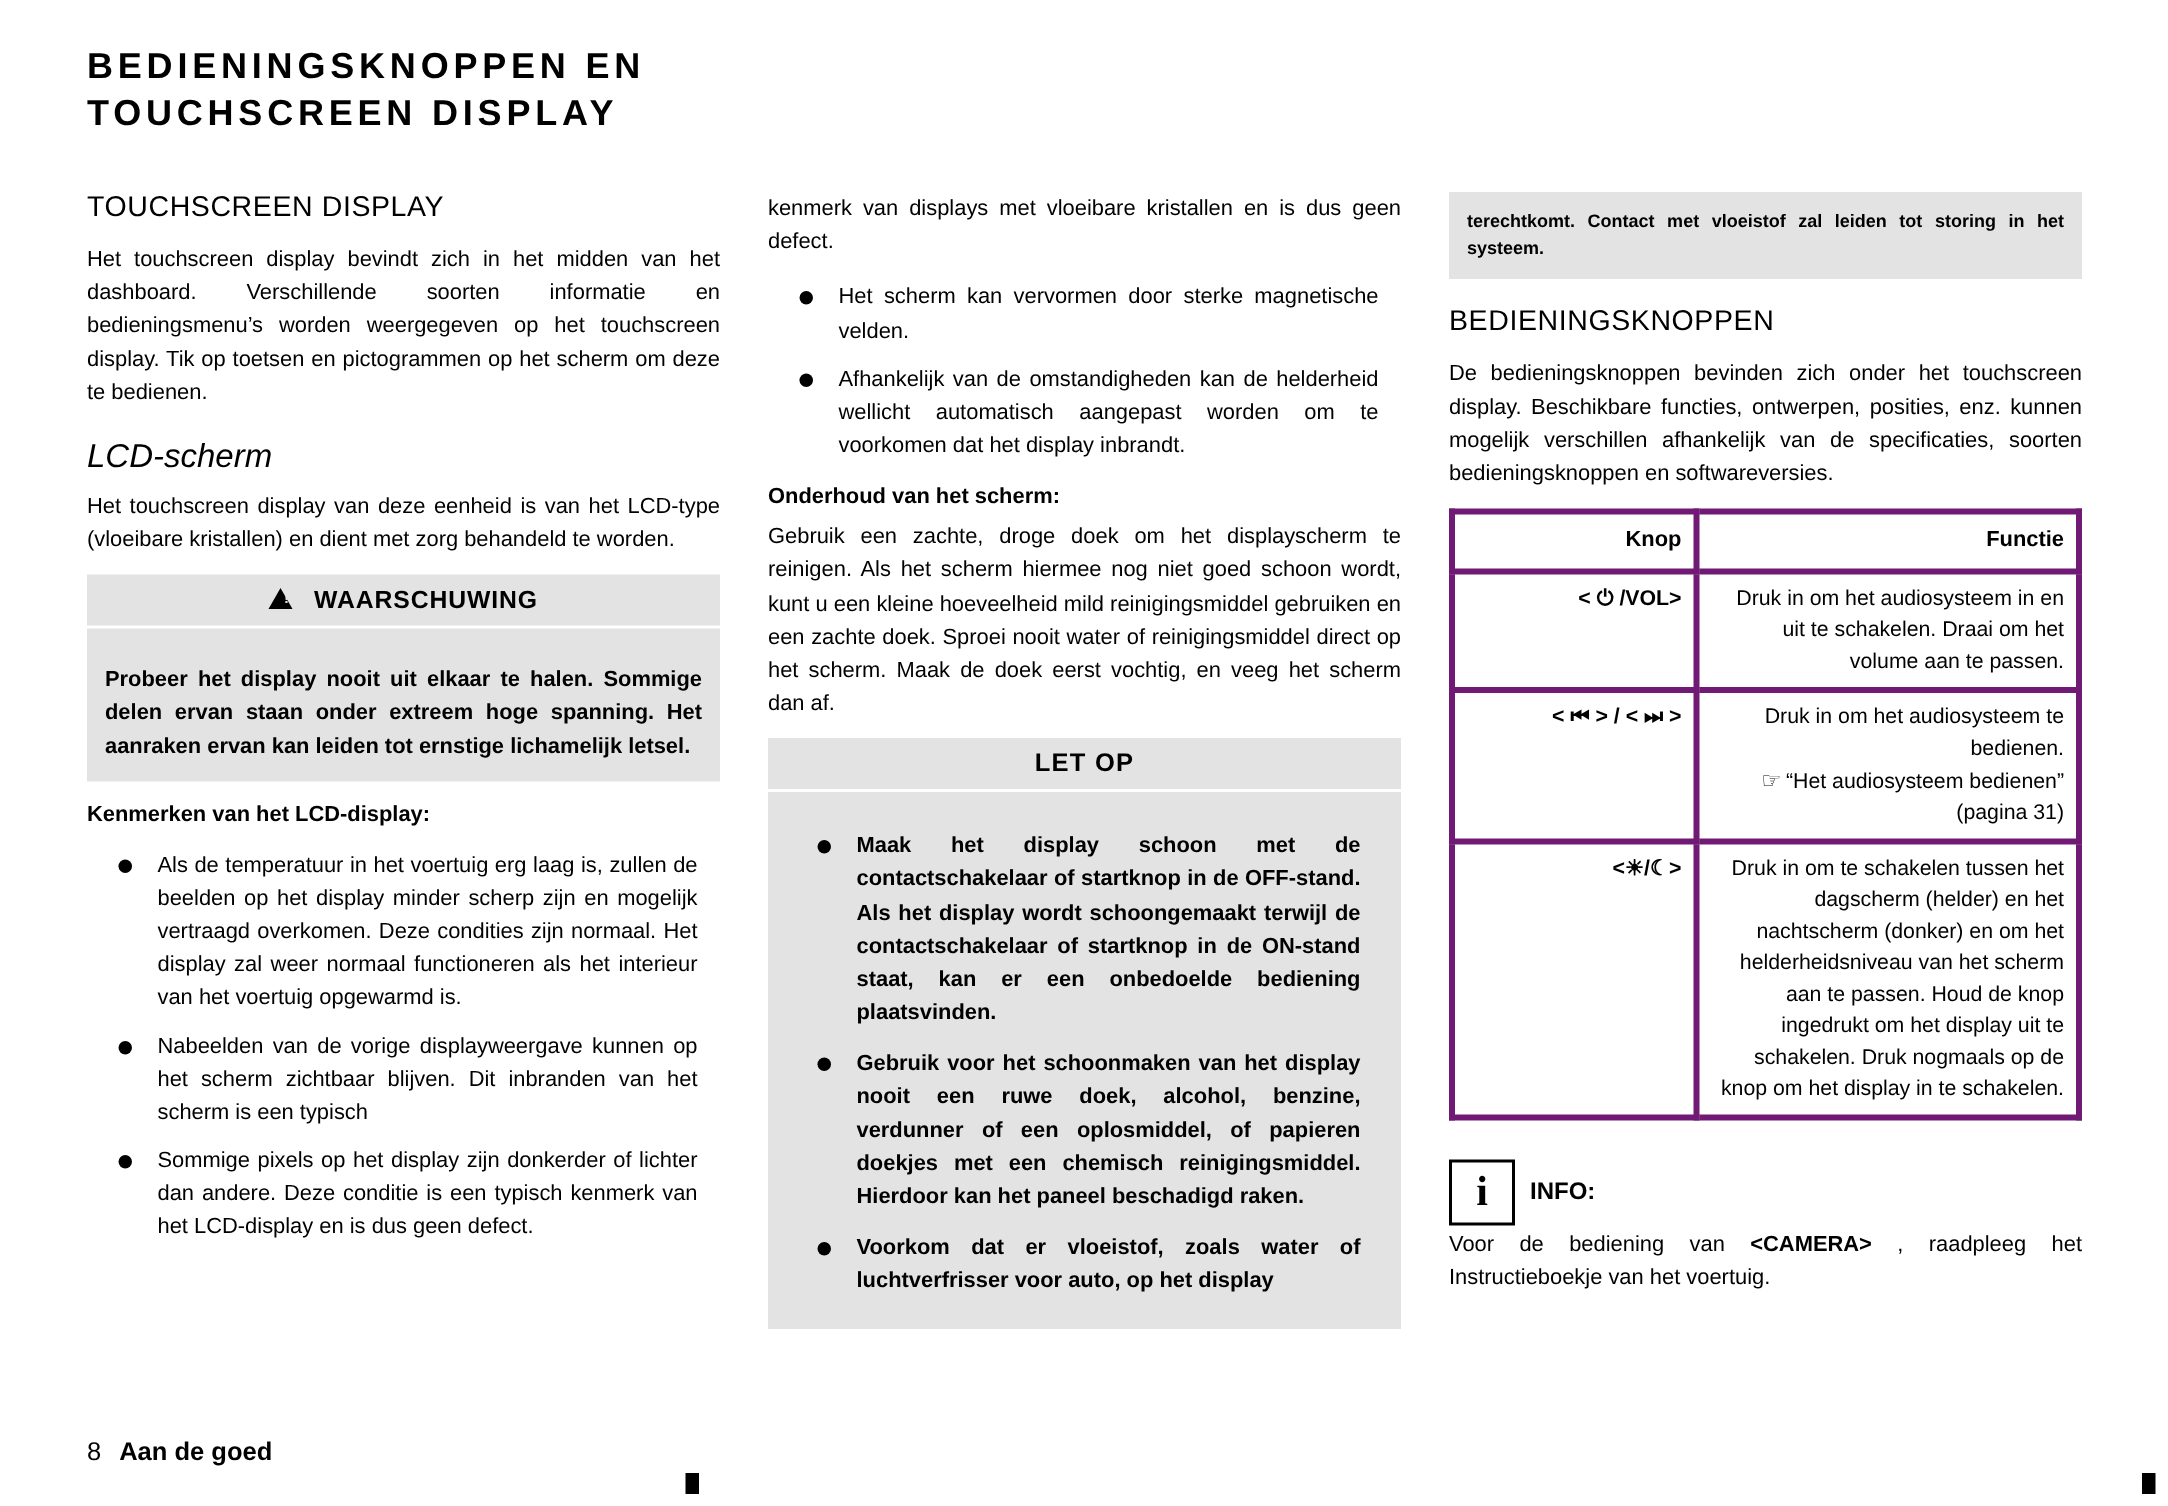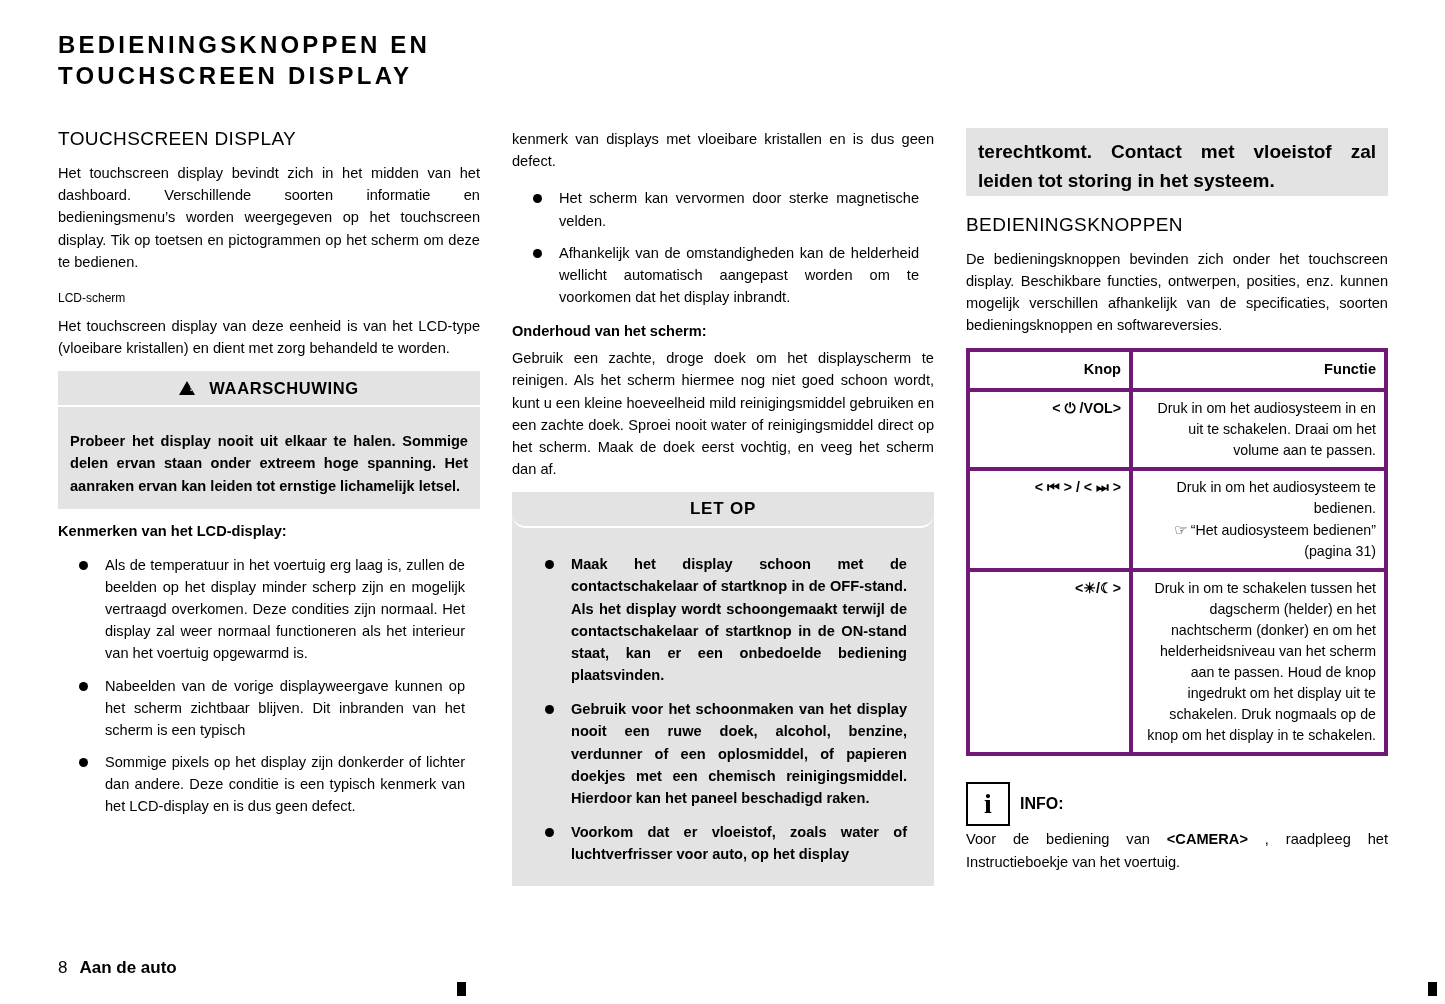--- a/index.html
+++ b/index.html
@@ -45,23 +45,24 @@
   .col2 { left: 512px; width: 422px; }
   .col3 { left: 966px; width: 422px; }
 
   h2.section {
     font-size: 19px;
     font-weight: normal;
     margin: 0 0 12px 0;
     letter-spacing: 0.4px;
   }
   h3.sub {
-    font-size: 12px;
+    font-size: 22px;
     font-weight: normal;
     margin: 18px 0 10px 0;
+    font-style: italic;
   }
   p.body {
     font-size: 14.6px;
     line-height: 1.52;
     margin: 0 0 12px 0;
     text-align: justify;
   }
 
   .bold-label {
     font-size: 14.6px;
@@ -145,38 +146,37 @@
     background: #e3e3e3;
     margin: 10px 0 0 0;
   }
   .letop-head {
     text-align: center;
     font-size: 17px;
     font-weight: bold;
     letter-spacing: 0.8px;
     padding: 7px 0 7px 0;
     border-bottom: 2px solid #ffffff;
-    border-radius: 14px;
   }
   .letop-body {
     padding: 10px 12px 6px 12px;
   }
   .letop-body ul.bullets li {
     font-weight: bold;
     margin-bottom: 12px;
   }
   .letop-body ul.bullets li:last-child { margin-bottom: 4px; }
 
   .hl-box {
     background: #e3e3e3;
-    font-size: 19px;
-    font-weight: bold;
-    line-height: 1.52;
-    text-align: justify;
-    padding: 10px 12px 0 12px;
+    font-size: 12px;
+    font-weight: bold;
+    line-height: 1.52;
+    text-align: justify;
+    padding: 10px 12px 12px 12px;
     margin: 0 0 18px 0;
   }
 
   
   table.knop {
     border-collapse: collapse;
     width: 422px;
     margin-top: 12px;
     border: 2px solid #000;
   }
@@ -363,19 +363,19 @@
         </div>
         <div class="info-text">
           <span>Voor de bediening van </span><b>&lt;CAMERA&gt;</b><span> , raadpleeg het Instructieboekje van het voertuig.</span>
         </div>
       </div>
     </div>
 
   </div>
 
   <div class="footer">
-    <span class="pg">8</span><span class="ft">Aan de auto</span>
+    <span class="pg">8</span><span class="ft">Aan de goed</span>
   </div>
 
   <div class="mark m1"></div>
   <div class="mark m2"></div>
 
 </div>
 
 </body></html>

